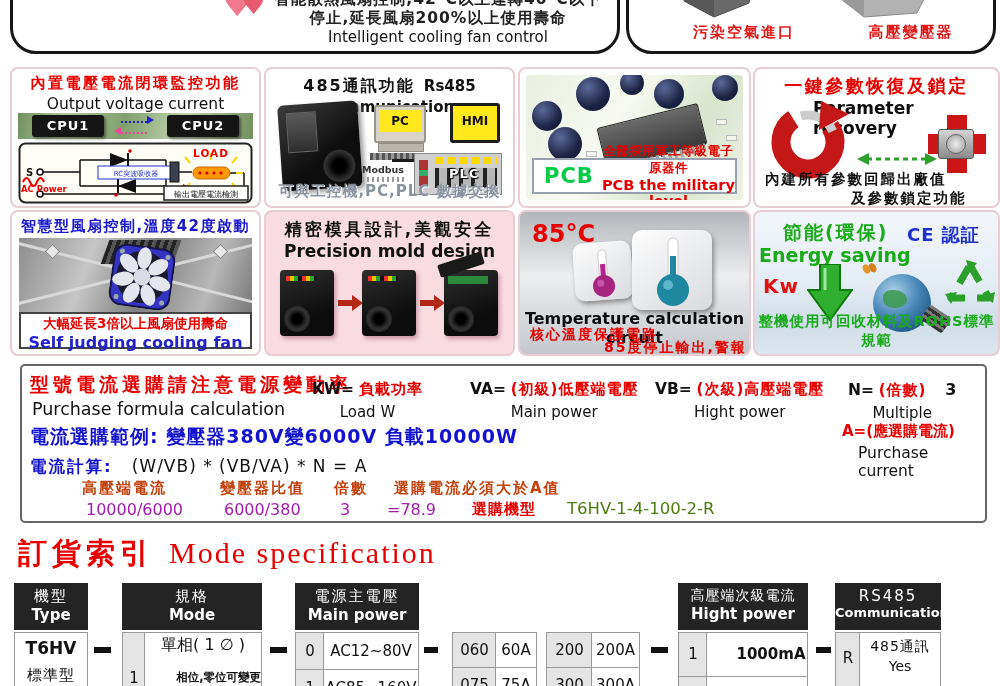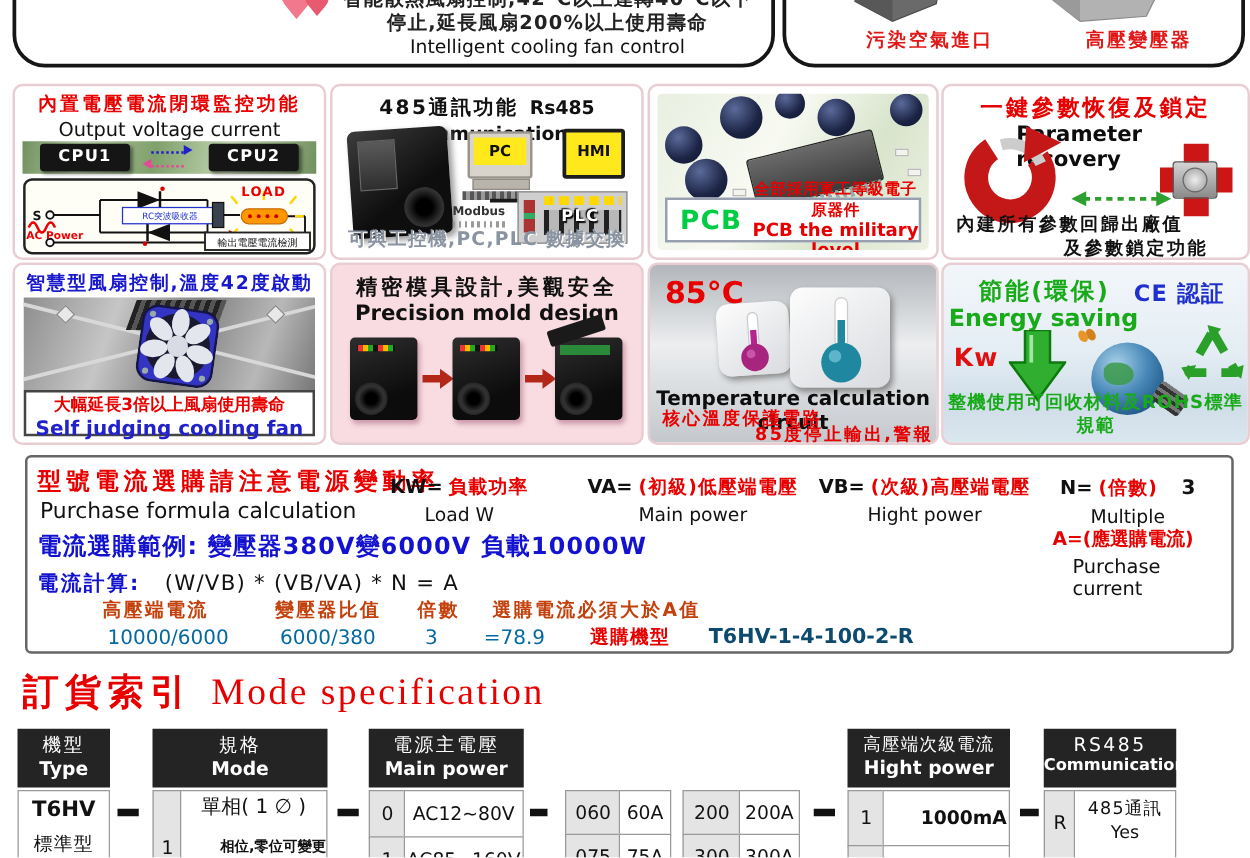--- a/index.html
+++ b/index.html
@@ -167,23 +167,23 @@
   .vgroup .zh{color:#e80000;font-weight:bold;letter-spacing:1px;}
   .vgroup .en{display:block;text-align:center;color:#111;margin-top:4px;font-size:15px;font-weight:normal;}
   .vgroup .val{color:#111;font-weight:bold;font-size:16px;margin-left:14px;}
   .fx-ex{left:8px;top:58px;color:#1212d0;font-weight:bold;font-size:19px;letter-spacing:1px;}
   .fx-azh{left:820px;top:56px;color:#e80000;font-weight:bold;font-size:15px;}
   .fx-aen{left:836px;top:78px;color:#111;font-size:15.5px;}
   .fx-calc{left:8px;top:90px;}
   .fx-calc .lab{color:#1212d0;font-weight:bold;font-size:16.5px;letter-spacing:2px;}
   .fx-calc .f{color:#111;font-size:17px;letter-spacing:1px;margin-left:14px;}
   .fx-h{top:113px;color:#c2410c;font-weight:bold;font-size:15px;letter-spacing:2px;}
-  .fx-v{top:134px;color:#0369a1;font-size:16px;}
+  .fx-v{top:134px;color:#a21caf;font-size:16px;}
   .fx-model-lab{left:450px;top:134px;color:#e80000;font-weight:bold;font-size:15px;letter-spacing:1px;}
-  .fx-model{left:545px;top:133px;color:#0c4a6e;font-weight:bold;font-size:16.5px;}
+  .fx-model{left:545px;top:133px;color:#4d7c0f;font-weight:normal;font-size:16.5px;}
 
   
   .order-heading{position:absolute;left:18px;top:534px;color:#e80000;}
   .order-heading .zh{font-weight:bold;font-size:29px;letter-spacing:5px;}
   .order-heading .en{font-family:"Liberation Serif","DejaVu Serif",serif;font-size:30px;letter-spacing:2px;margin-left:10px;}
   .th{position:absolute;top:583px;height:47px;background:#242424;color:#fff;text-align:center;box-sizing:border-box;padding-top:4px;}
   .th .zh{display:block;font-size:15px;letter-spacing:2px;}
   .th .en{display:block;font-size:15px;font-weight:bold;}
   .cell{position:absolute;background:#fff;border:1.5px solid #999;box-sizing:border-box;text-align:center;overflow:hidden;}
   .cell.gray{background:#e4e4e4;}

